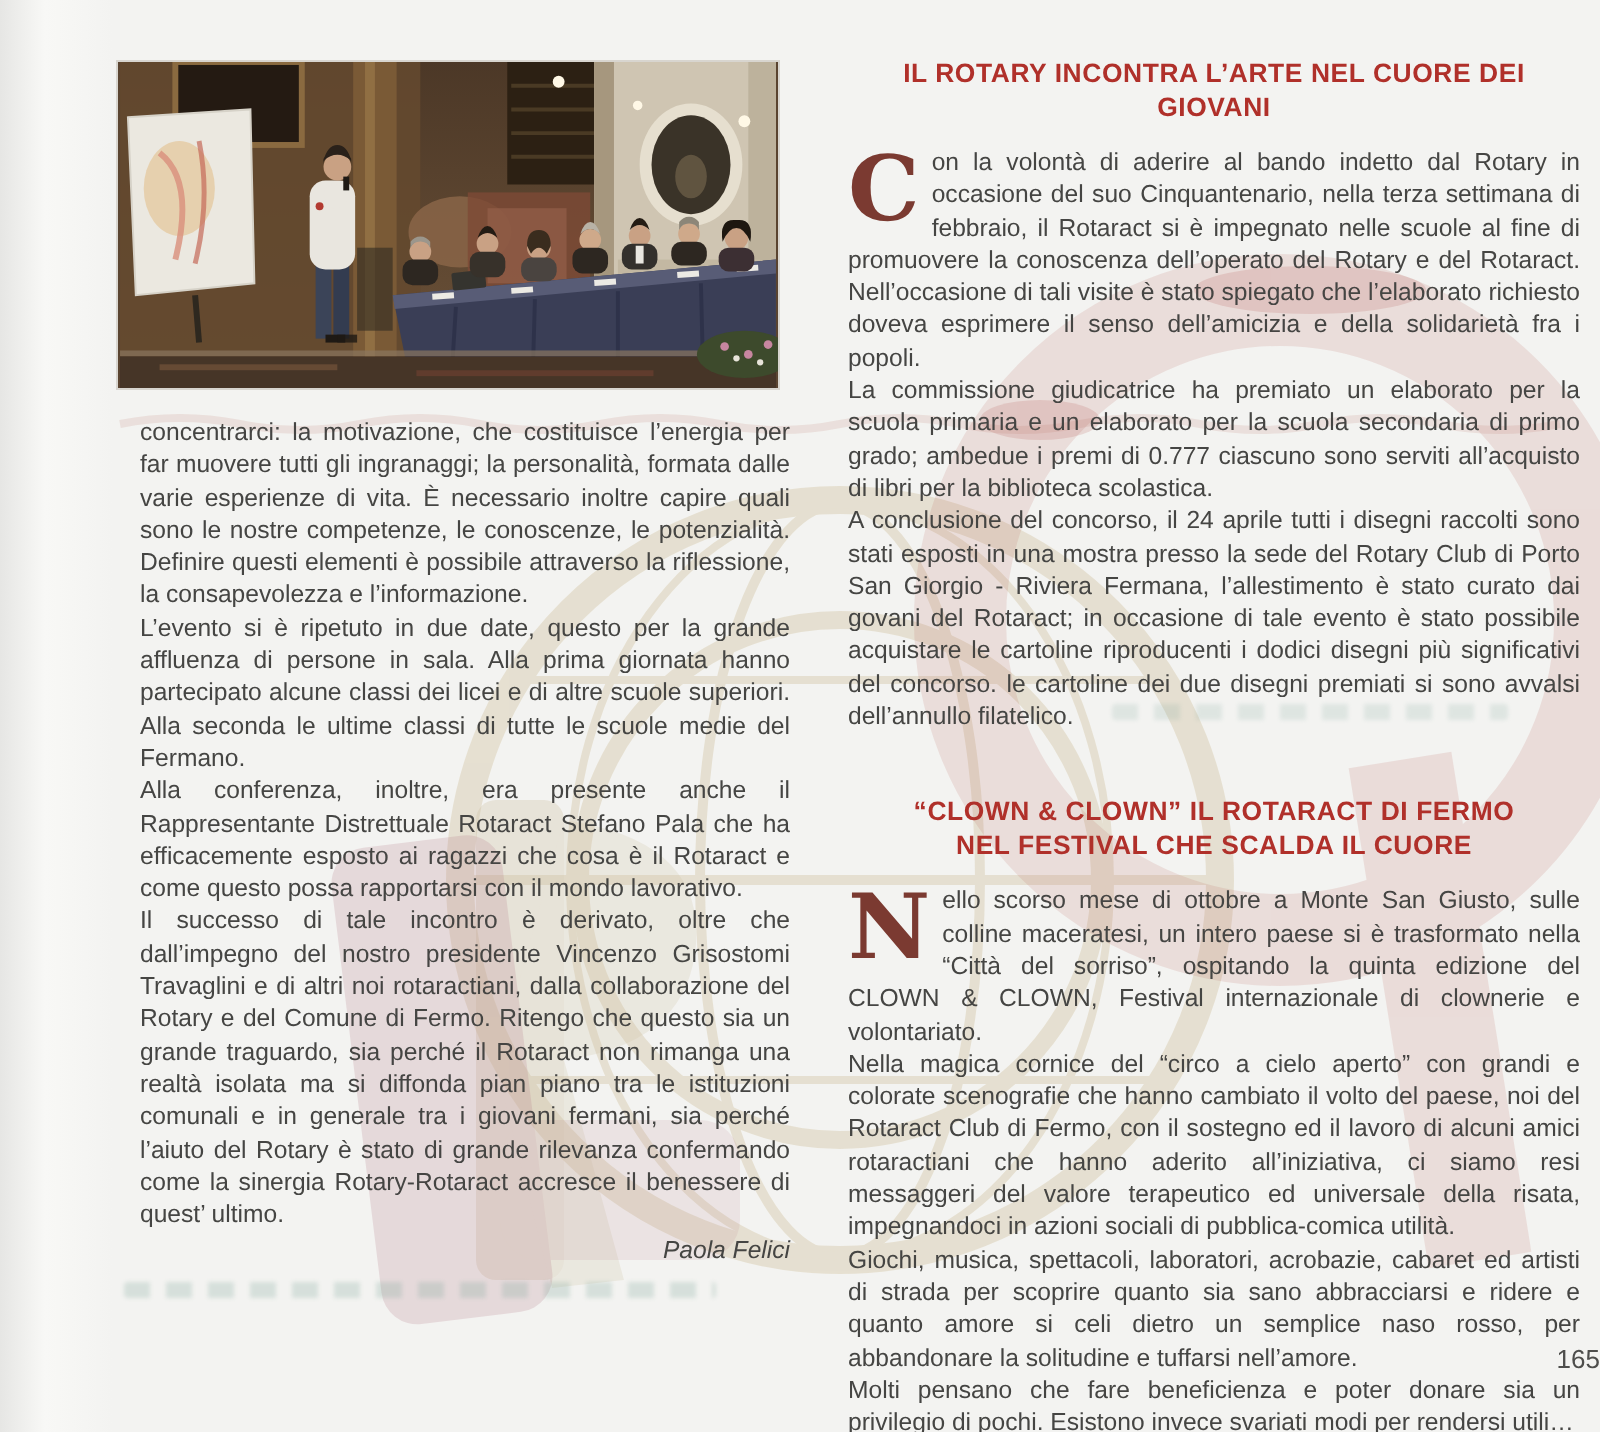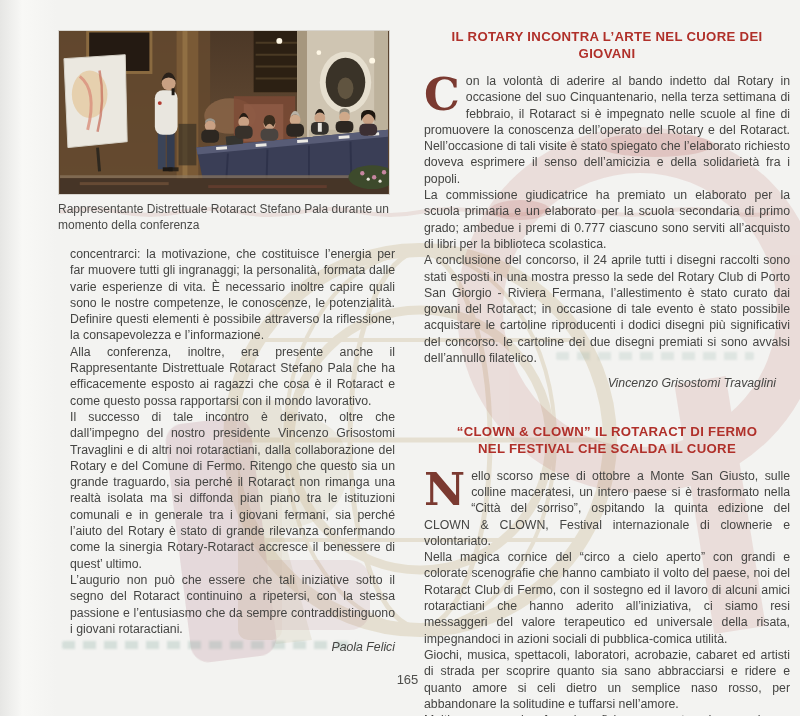--- a/index.html
+++ b/index.html
@@ -34,21 +34,21 @@
   .art-body{font-size:12.3px; line-height:16.3px; text-align:justify;}
   .art-body p{margin:0;}
   .dropcap{
     float:left; font-family:"DejaVu Serif", serif; font-weight:bold;
     color:#7b3a31; font-size:45px; line-height:37px; padding:3px 6px 0 0;
   }
   .art-sig{font-size:12.3px; line-height:16.3px; text-align:right; margin:9px 14px 4px 0;}
   .art-sig .name{font-style:italic;}
   .page-number{
     position:absolute; top:672px; left:0; width:100%;
-    text-align:center; padding-left:15px; box-sizing:border-box;
+    text-align:right; padding-left:15px; box-sizing:border-box;
     font-size:13px; color:#4e4e4c;
   }
 </style>
 </head>
 <body>
 
 <div class="page">
   <div class="edge-left"></div>
 
   <svg class="watermark" width="800" height="716" viewBox="0 0 800 716" aria-hidden="true">
@@ -213,47 +213,45 @@
             <circle cx="318" cy="148" r="2.2"></circle>
             <circle cx="328" cy="143" r="2.2"></circle>
           </g>
         <g fill="#e8e4da">
             <circle cx="312" cy="150" r="1.6"></circle>
             <circle cx="324" cy="152" r="1.6"></circle>
           </g>
       </svg>
     </div>
 
-    <div class="caption">Rappresentante Distrettuale Rotaract Stefano Pala durante un momento della conferenza</div>
 
     <div class="body-text">
       <p>concentrarci: la motivazione, che costituisce l’energia per far muovere tutti gli ingranaggi; la personalità, formata dalle varie esperienze di vita. È necessario inoltre capire quali sono le nostre competenze, le conoscenze, le potenzialità. Definire questi elementi è possibile attraverso la riflessione, la consapevolezza e l’informazione.</p>
+      <p>L’evento si è ripetuto in due date, questo per la grande affluenza di persone in sala. Alla prima giornata hanno partecipato alcune classi dei licei e di altre scuole superiori. Alla seconda le ultime classi di tutte le scuole medie del Fermano.</p>
       <p>Alla conferenza, inoltre, era presente anche il Rappresentante Distrettuale Rotaract Stefano Pala che ha efficacemente esposto ai ragazzi che cosa è il Rotaract e come questo possa rapportarsi con il mondo lavorativo.</p>
       <p>Il successo di tale incontro è derivato, oltre che dall’impegno del nostro presidente Vincenzo Grisostomi Travaglini e di altri noi rotaractiani, dalla collaborazione del Rotary e del Comune di Fermo. Ritengo che questo sia un grande traguardo, sia perché il Rotaract non rimanga una realtà isolata ma si diffonda pian piano tra le istituzioni comunali e in generale tra i giovani fermani, sia perché l’aiuto del Rotary è stato di grande rilevanza confermando come la sinergia Rotary-Rotaract accresce il benessere di quest’ ultimo.</p>
-      <p>L’augurio non può che essere che tali iniziative sotto il segno del Rotaract continuino a ripetersi, con la stessa passione e l’entusiasmo che da sempre contraddistinguono i giovani rotaractiani.</p>
     </div>
 
     <div class="sig">
       <div class="name">Paola Felici</div>
 
     </div>
   </div>
 
   <div class="right-col">
 
     <h2 class="art-title">IL ROTARY INCONTRA L’ARTE NEL CUORE DEI GIOVANI</h2>
 
     <div class="art-body">
       <p><span class="dropcap">C</span><span>on la volontà di aderire al bando indetto dal Rotary in occasione del suo Cinquantenario, nella terza settimana di febbraio, il Rotaract si è impegnato nelle scuole al fine di promuovere la conoscenza dell’operato del Rotary e del Rotaract. Nell’occasione di tali visite è stato spiegato che l’elaborato richiesto doveva esprimere il senso dell’amicizia e della solidarietà fra i popoli.</span></p>
       <p>La commissione giudicatrice ha premiato un elaborato per la scuola primaria e un elaborato per la scuola secondaria di primo grado; ambedue i premi di 0.777 ciascuno sono serviti all’acquisto di libri per la biblioteca scolastica.</p>
       <p>A conclusione del concorso, il 24 aprile tutti i disegni raccolti sono stati esposti in una mostra presso la sede del Rotary Club di Porto San Giorgio - Riviera Fermana, l’allestimento è stato curato dai govani del Rotaract; in occasione di tale evento è stato possibile acquistare le cartoline riproducenti i dodici disegni più significativi del concorso. le cartoline dei due disegni premiati si sono avvalsi dell’annullo filatelico.</p>
     </div>
 
     <div class="art-sig">
-      <div class="name">Vincenzo Grisostomi Travaglini</div>
     </div>
 
     <h2 class="art-title second">
       <span>“CLOWN &amp; CLOWN” IL ROTARACT DI FERMO</span><br>
       <span>NEL FESTIVAL CHE SCALDA IL CUORE</span>
     </h2>
 
     <div class="art-body">
       <p><span class="dropcap">N</span><span>ello scorso mese di ottobre a Monte San Giusto, sulle colline maceratesi, un intero paese si è trasformato nella “Città del sorriso”, ospitando la quinta edizione del CLOWN &amp; CLOWN, Festival internazionale di clownerie e volontariato.</span></p>
       <p>Nella magica cornice del “circo a cielo aperto” con grandi e colorate scenografie che hanno cambiato il volto del paese, noi del Rotaract Club di Fermo, con il sostegno ed il lavoro di alcuni amici rotaractiani che hanno aderito all’iniziativa, ci siamo resi messaggeri del valore terapeutico ed universale della risata, impegnandoci in azioni sociali di pubblica-comica utilità.</p>

